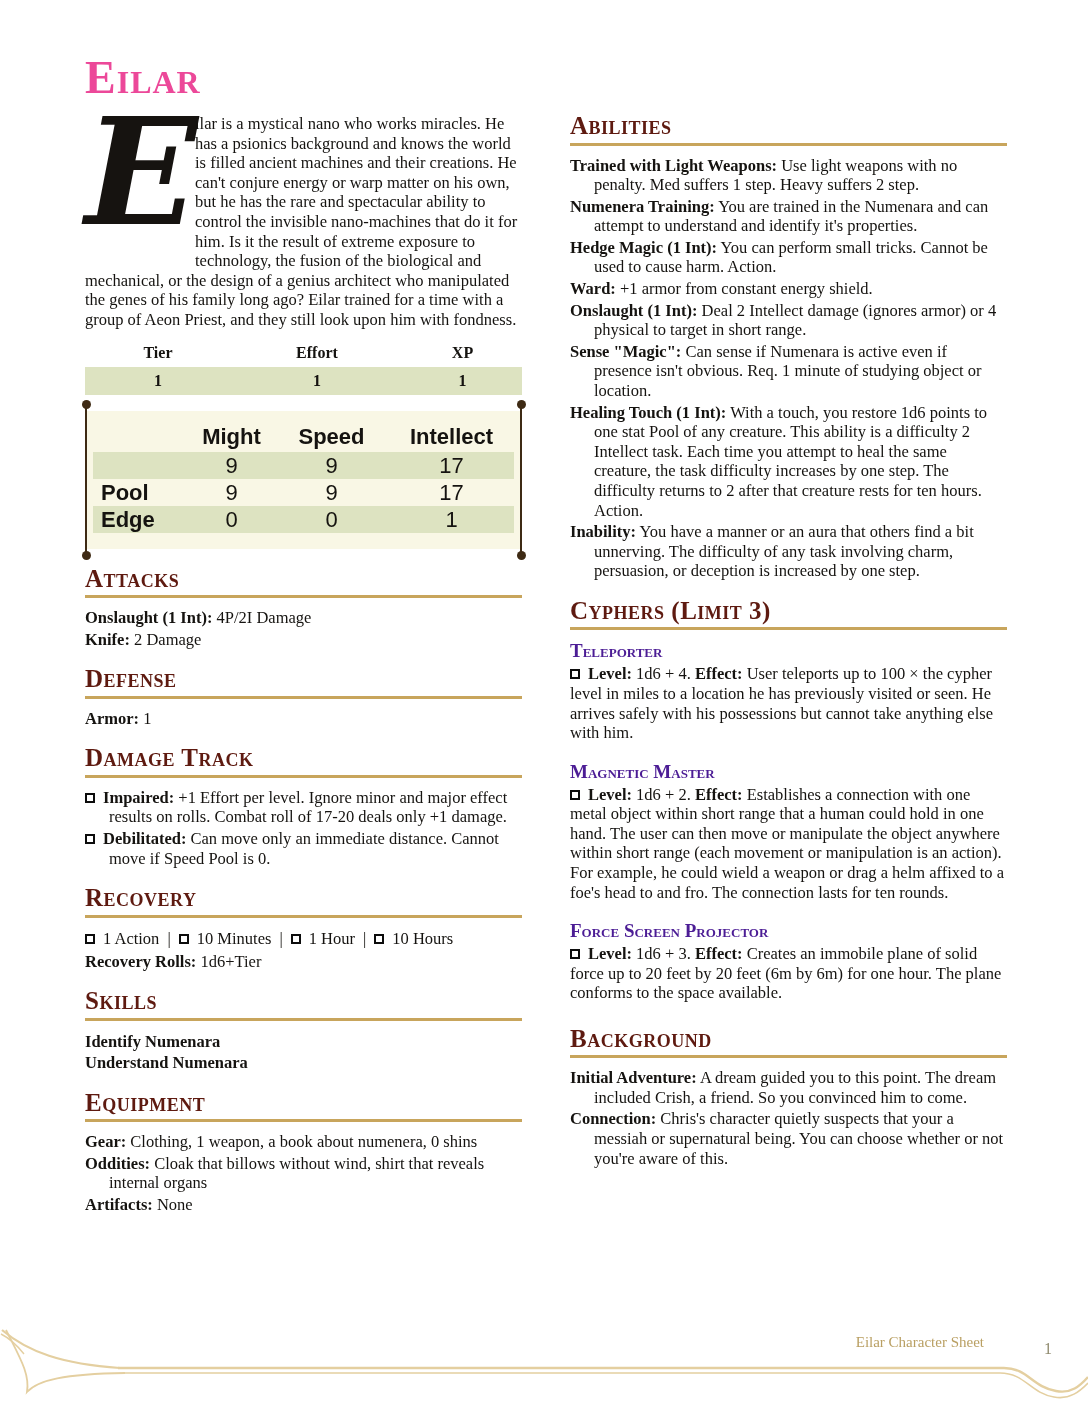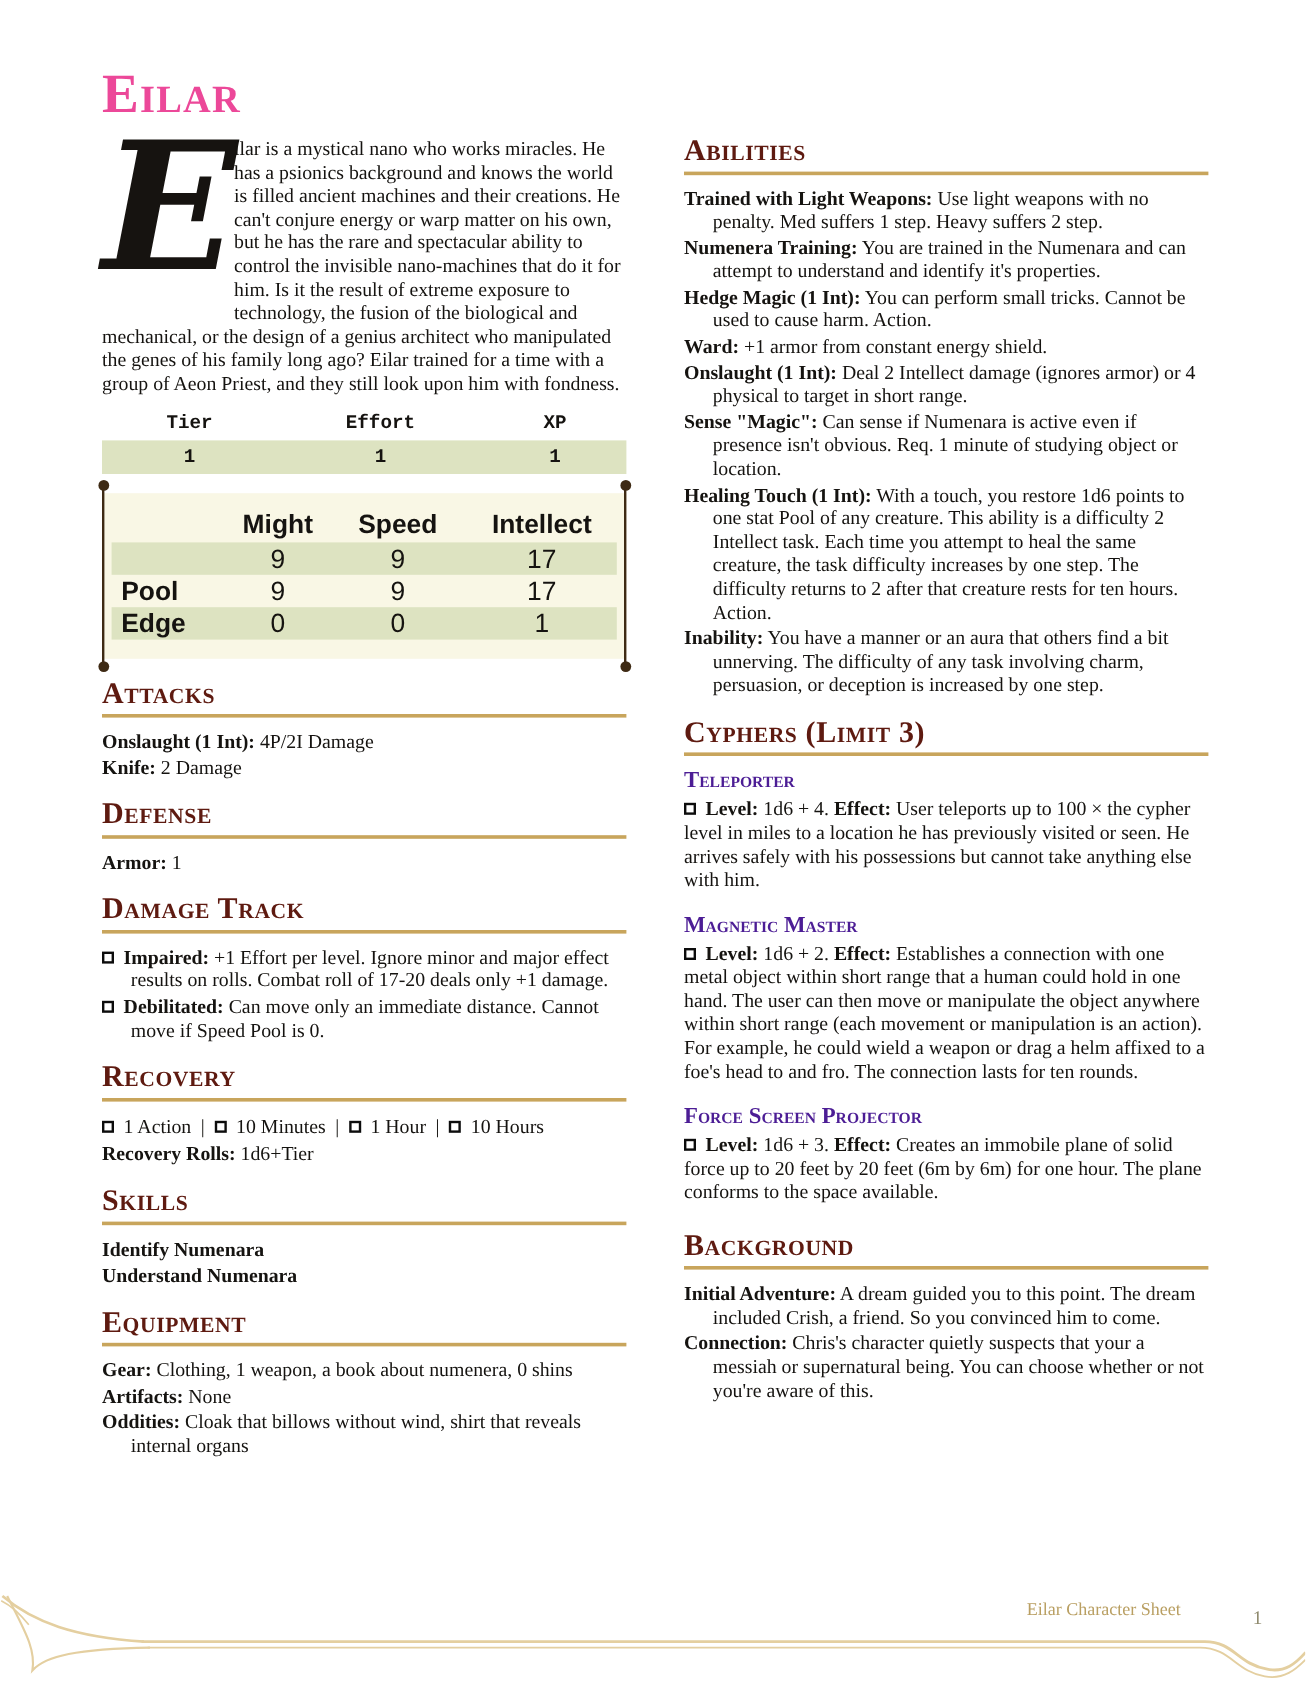--- a/index.html
+++ b/index.html
@@ -32,21 +32,21 @@
     font-style: italic; font-weight: bold;
     font-size: 148px; line-height: 116px;
     color: #161310;
   }
 
   
   .tier-wrap { margin-top: 14px; }
   .tier-grid {
     display: grid; grid-template-columns: 146px 172px 1fr;
     text-align: center;
-    font-family: Liberation Mono, monospace;
+    font-family: Liberation Serif, serif;
     font-weight: bold; font-size: 16px;
   }
   .tier-head { padding-bottom: 5px; }
   .tier-band { background: #dde3c1; height: 28px; line-height: 28px; }
 
   
   .stats-box {
     position: relative;
     background: #f9f7e5;
     margin-top: 16px;
@@ -221,26 +221,26 @@
     <p class="skill">Identify Numenara</p>
     <p class="skill">Understand Numenara</p>
 
     <h2 class="section">Equipment</h2>
     <div class="rule"></div>
     <p class="entry">
       <b class="lbl">Gear:</b>
       <span>Clothing, 1 weapon, a book about numenera, 0 shins</span>
     </p>
     <p class="entry">
+      <b class="lbl">Oddities:</b>
+      <span>Cloak that billows without wind, shirt that reveals internal organs</span>
+    </p>
+    <p class="entry">
       <b class="lbl">Artifacts:</b>
       <span>None</span>
-    </p>
-    <p class="entry">
-      <b class="lbl">Oddities:</b>
-      <span>Cloak that billows without wind, shirt that reveals internal organs</span>
     </p>
   </div>
 
   <div class="col col-right">
 
     <h2 class="section" style="margin-top:0">Abilities</h2>
     <div class="rule"></div>
     <p class="entry">
       <b class="lbl">Trained with Light Weapons:</b>
       <span>Use light weapons with no penalty. Med suffers 1 step. Heavy suffers 2 step.</span>

